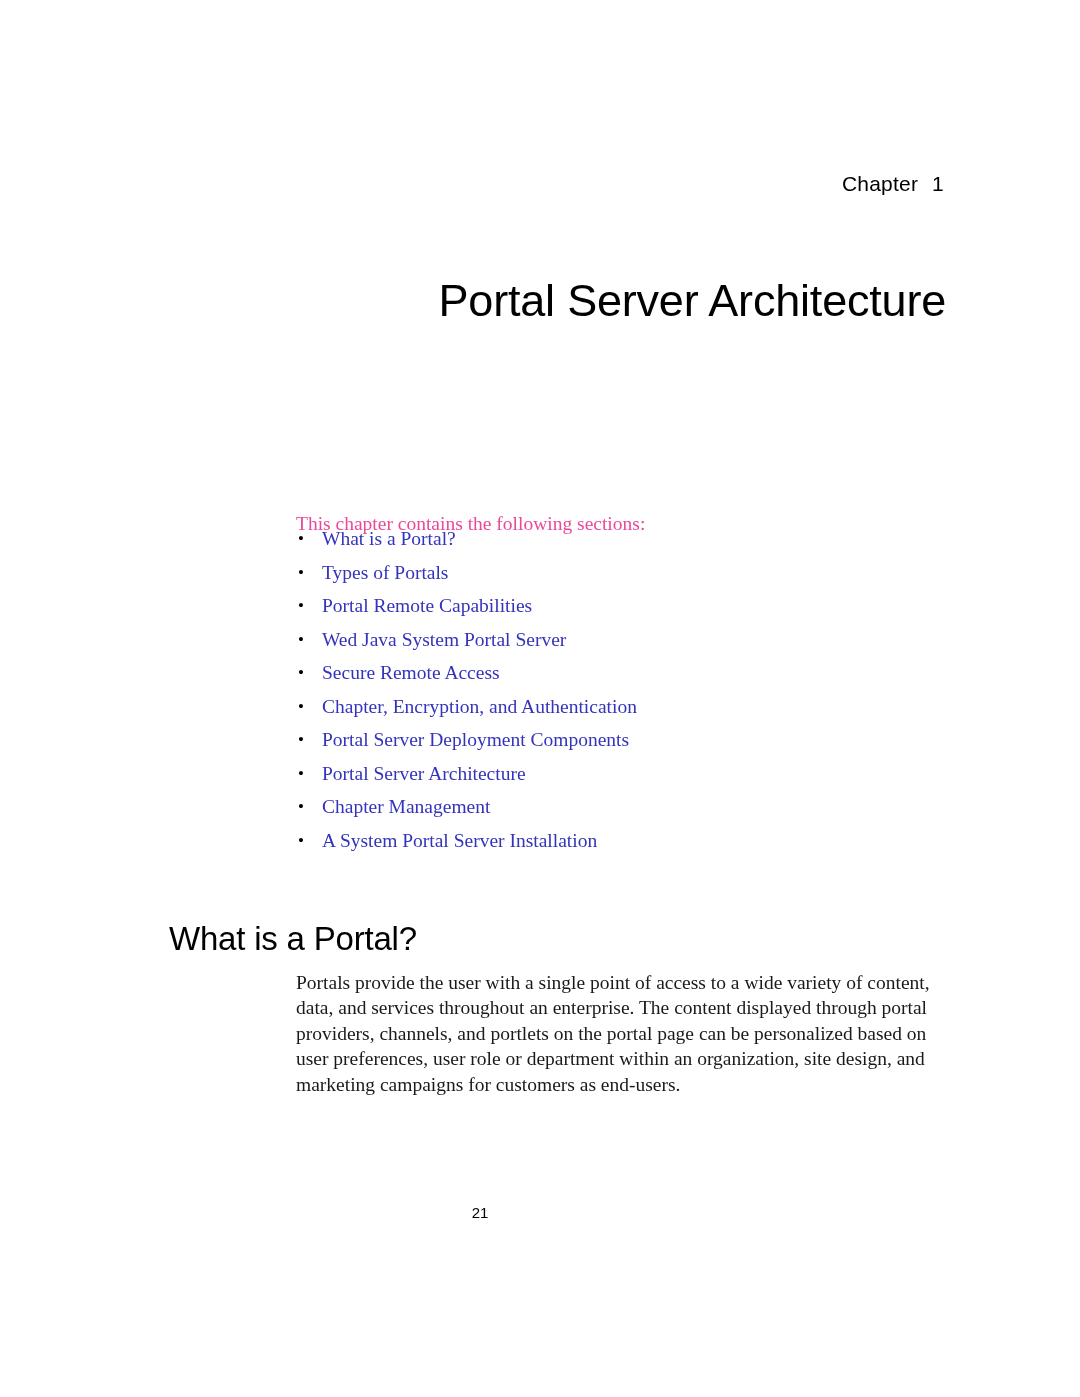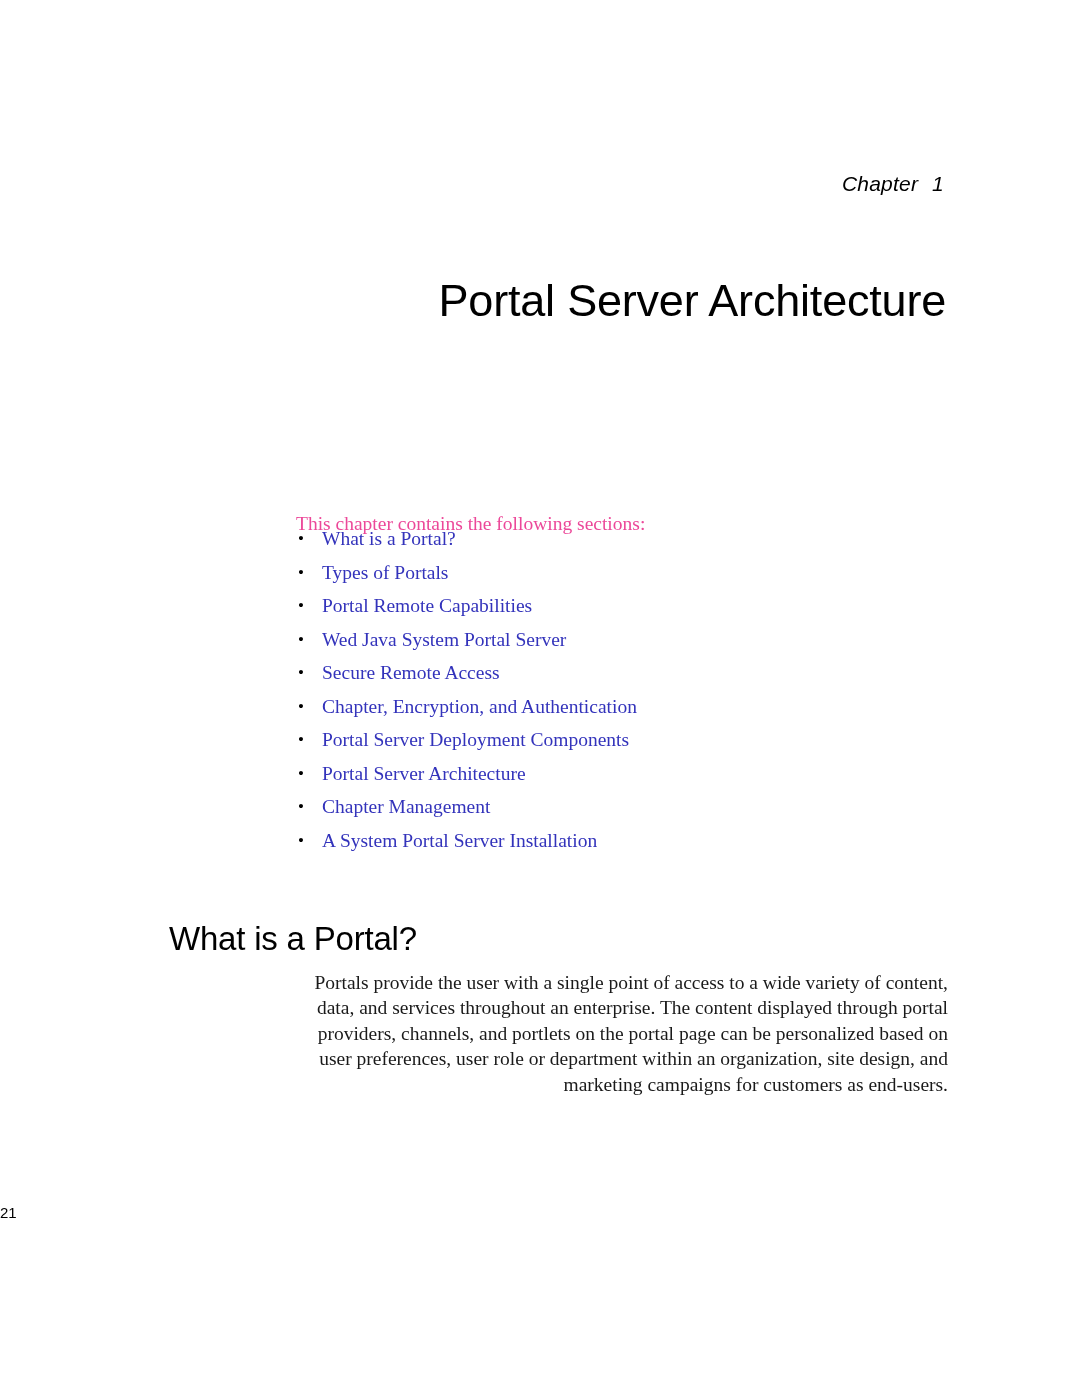--- a/index.html
+++ b/index.html
@@ -24,21 +24,20 @@
     top: 172px;
     left: 0;
     width: 944px;
     text-align: right;
     font-family: "Liberation Sans", "DejaVu Sans", sans-serif;
     font-size: 21px;
     font-weight: 400;
     color: #000000;
     letter-spacing: 0.2px;
     white-space: nowrap;
-    font-style: italic;
   }
   .chapter-line .chapter-word { margin-right: 14px; }
 
   
   .chapter-title {
     position: absolute;
     top: 247px;
     left: 0;
     width: 946px;
     text-align: right;
@@ -109,30 +108,30 @@
 
   
   .body-paragraph {
     position: absolute;
     top: 950px;
     left: 296px;
     width: 652px;
     font-size: 19.5px;
     line-height: 25.6px;
     color: #1a1a1a;
-    text-align: right;
+    text-align: left;
   }
 
   
   .page-number {
     position: absolute;
     top: 1204px;
     left: 0;
     width: 960px;
-    text-align: left;
+    text-align: center;
     font-family: "Liberation Sans", "DejaVu Sans", sans-serif;
     font-size: 15px;
     font-weight: 400;
     color: #000000;
   }
 </style>
 </head>
 <body>
 
 <div class="page">

